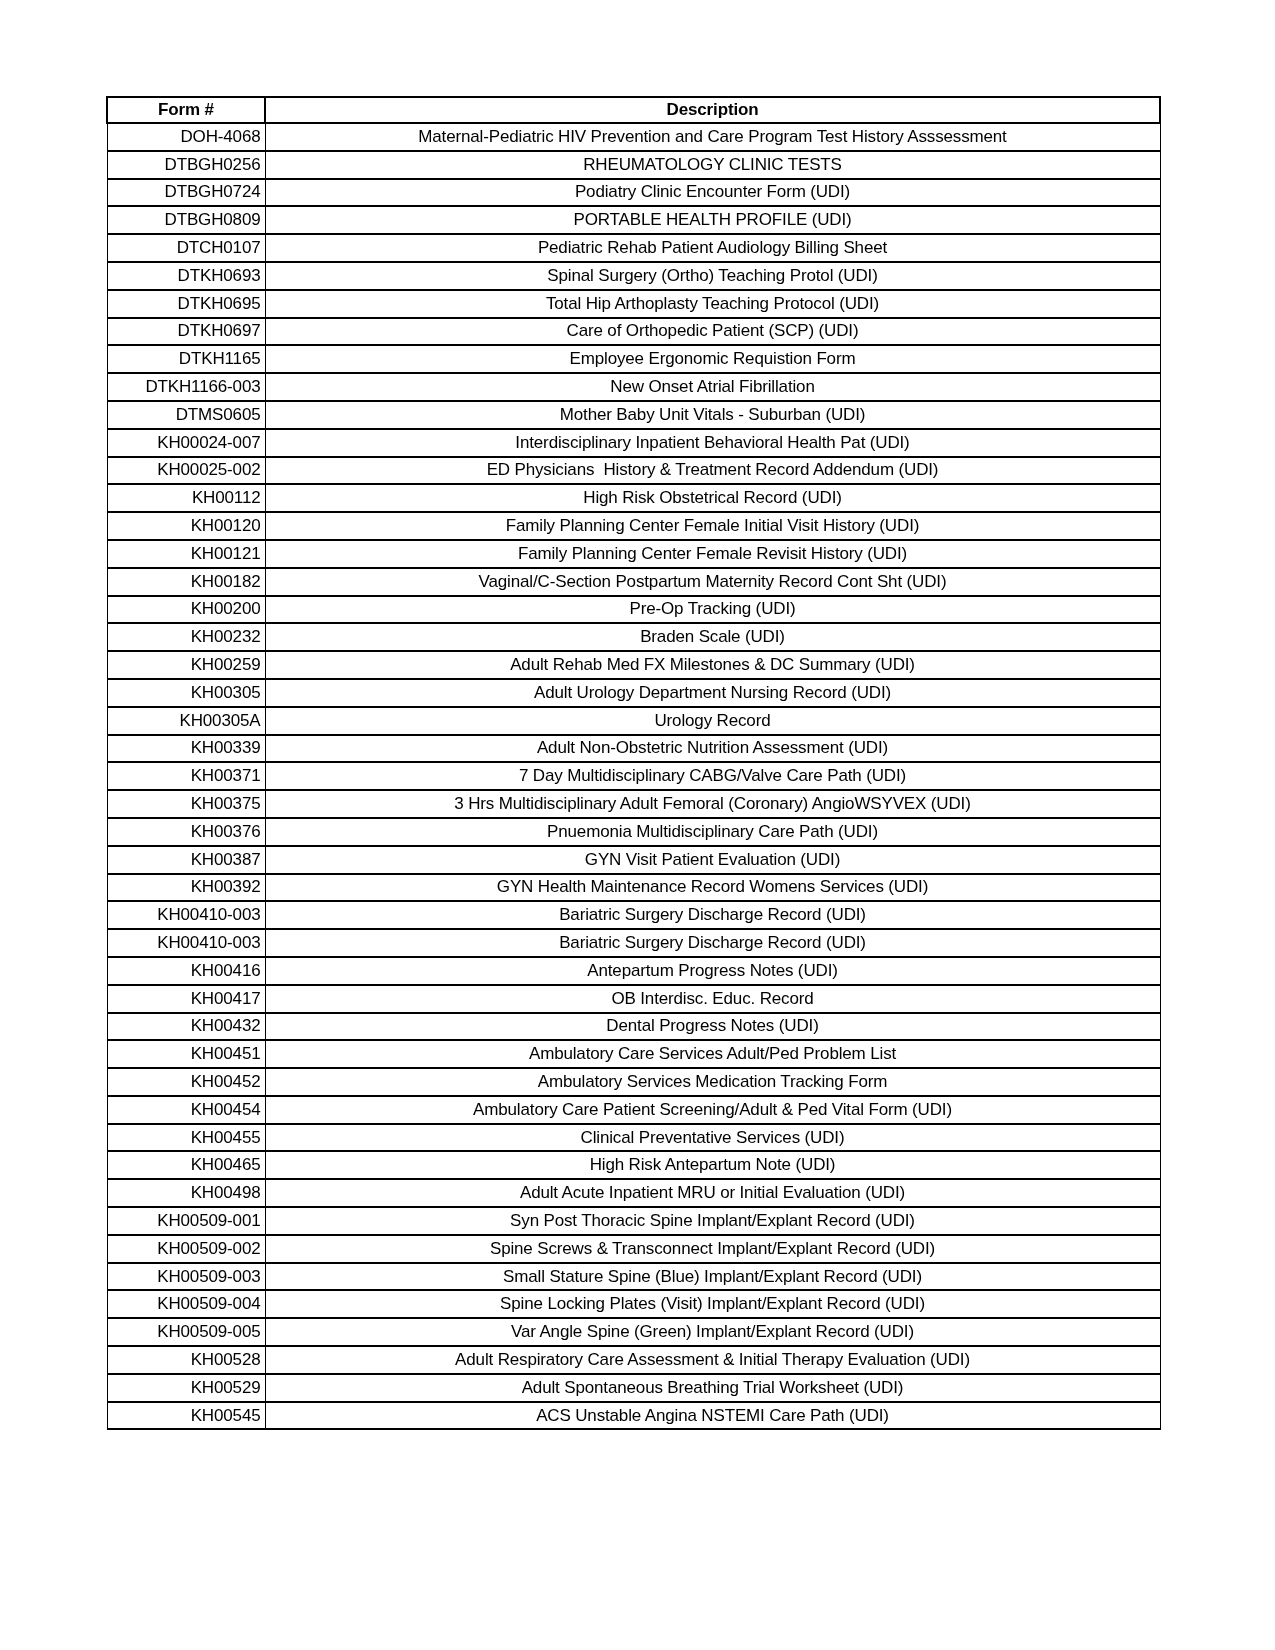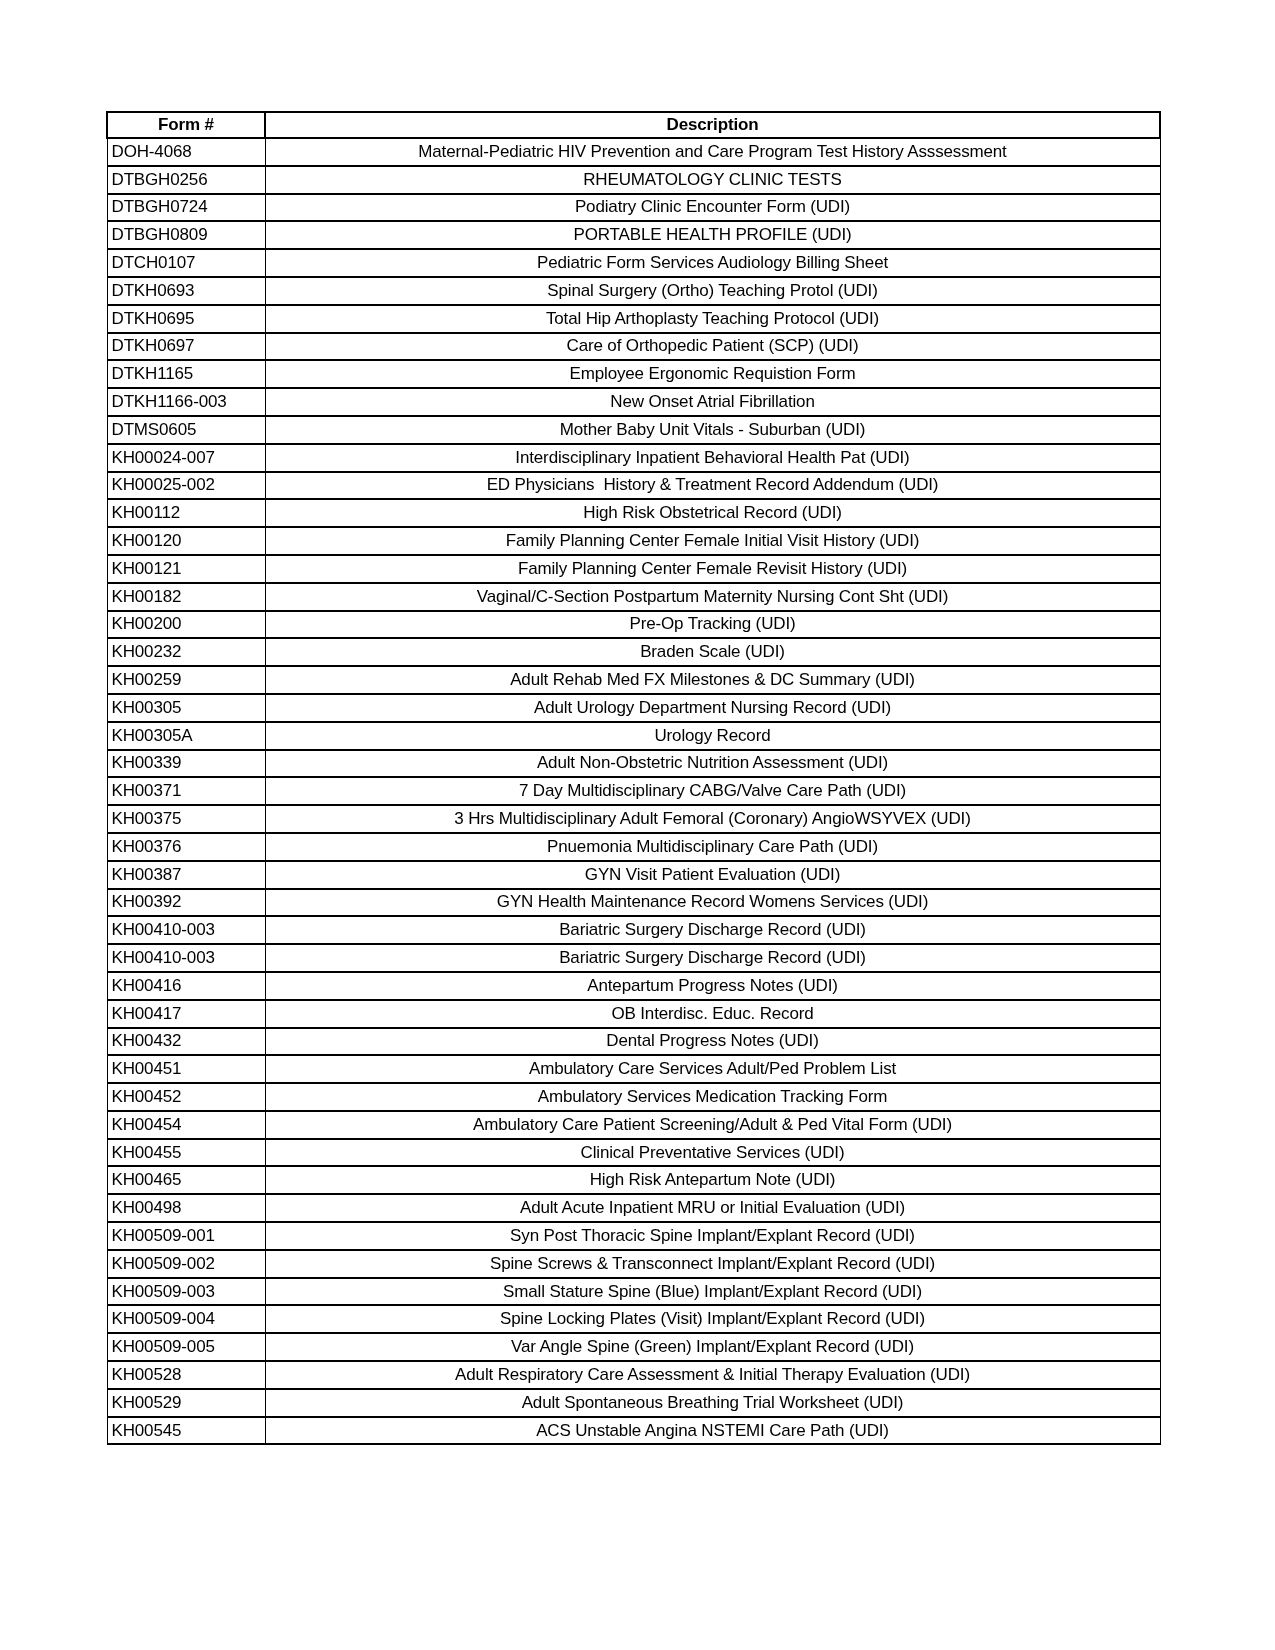--- a/index.html
+++ b/index.html
@@ -11,21 +11,21 @@
     position: relative;
     width: 1275px;
     height: 1650px;
     background: #ffffff;
     font-family: "Liberation Sans", sans-serif;
     color: #000000;
   }
   table.forms {
     position: absolute;
     left: 106px;
-    top: 111px;
+    top: 96px;
     width: 1053px;
     border-collapse: collapse;
     table-layout: fixed;
     font-size: 17px;
     letter-spacing: -0.15px;
   }
   table.forms col.c-form { width: 158px; }
   table.forms col.c-desc { width: 895px; }
   table.forms th {
     border: 2px solid #000000;
@@ -40,21 +40,21 @@
     border: 1px solid #000000;
     border-top-width: 2px;
     border-bottom-width: 2px;
     height: 25.8px;
     vertical-align: middle;
     padding: 0 4px;
     overflow: hidden;
     background: #ffffff;
   }
   td.cell-form {
-    text-align: left;
+    text-align: right;
     white-space: nowrap;
   }
   td.cell-desc {
     text-align: center;
     white-space: pre;
   }
 </style>
 </head>
 <body>
 
@@ -86,21 +86,21 @@
     <td class="cell-desc">Podiatry Clinic Encounter Form (UDI)</td>
   </tr>
 
   <tr>
     <td class="cell-form">DTBGH0809</td>
     <td class="cell-desc">PORTABLE HEALTH PROFILE (UDI)</td>
   </tr>
 
   <tr>
     <td class="cell-form">DTCH0107</td>
-    <td class="cell-desc">Pediatric Form Services Audiology Billing Sheet</td>
+    <td class="cell-desc">Pediatric Rehab Patient Audiology Billing Sheet</td>
   </tr>
 
   <tr>
     <td class="cell-form">DTKH0693</td>
     <td class="cell-desc">Spinal Surgery (Ortho) Teaching Protol (UDI)</td>
   </tr>
 
   <tr>
     <td class="cell-form">DTKH0695</td>
     <td class="cell-desc">Total Hip Arthoplasty Teaching Protocol (UDI)</td>
@@ -148,21 +148,21 @@
     <td class="cell-desc">Family Planning Center Female Initial Visit History (UDI)</td>
   </tr>
 
   <tr>
     <td class="cell-form">KH00121</td>
     <td class="cell-desc">Family Planning Center Female Revisit History (UDI)</td>
   </tr>
 
   <tr>
     <td class="cell-form">KH00182</td>
-    <td class="cell-desc">Vaginal/C-Section Postpartum Maternity Nursing Cont Sht (UDI)</td>
+    <td class="cell-desc">Vaginal/C-Section Postpartum Maternity Record Cont Sht (UDI)</td>
   </tr>
 
   <tr>
     <td class="cell-form">KH00200</td>
     <td class="cell-desc">Pre-Op Tracking (UDI)</td>
   </tr>
 
   <tr>
     <td class="cell-form">KH00232</td>
     <td class="cell-desc">Braden Scale (UDI)</td>

